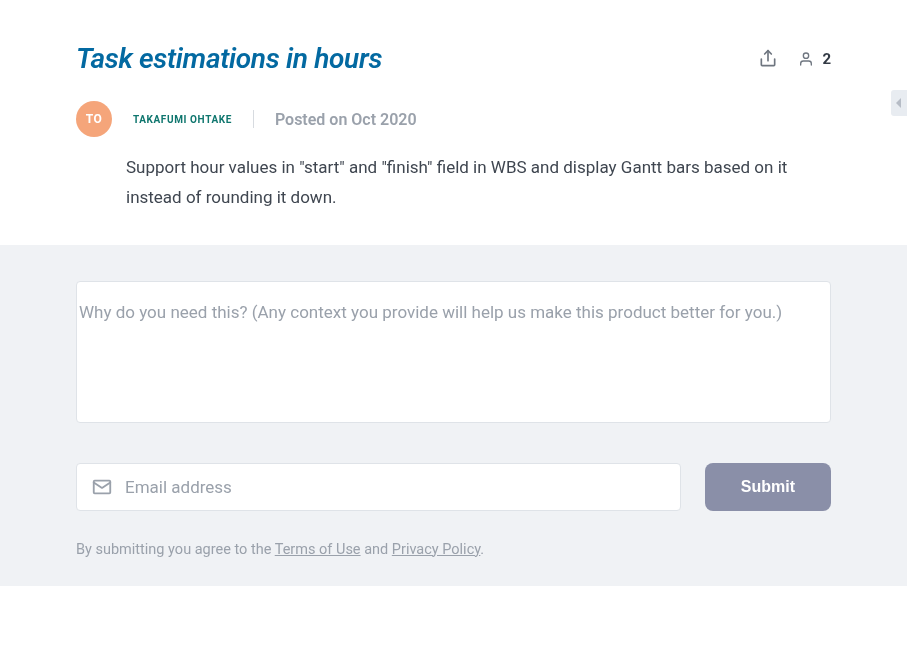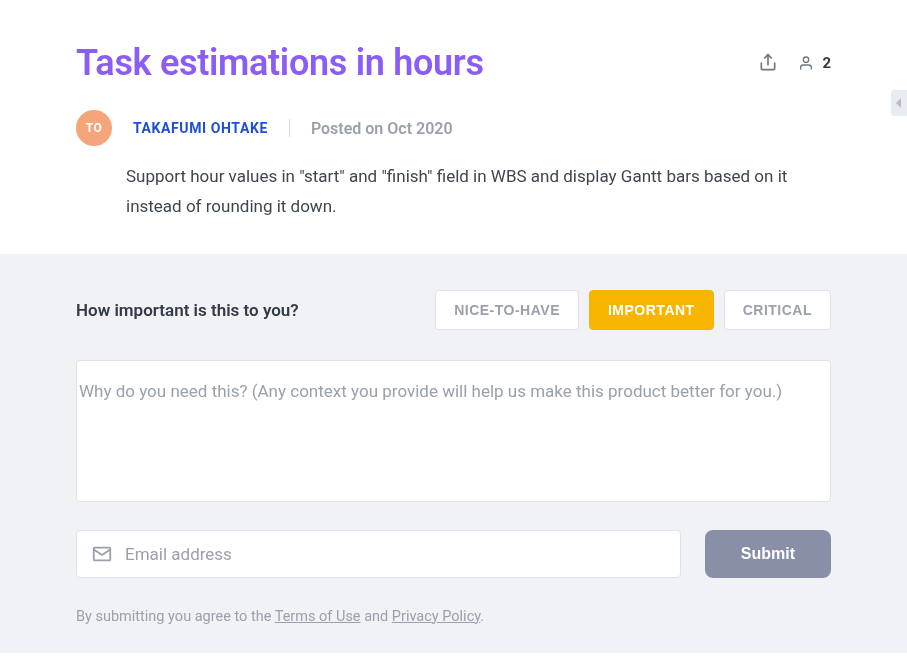--- a/index.html
+++ b/index.html
@@ -16,24 +16,25 @@
     background: #ffffff;
     padding: 42px 76px 32px 76px;
   }
   .title-row {
     display: flex;
     align-items: center;
     justify-content: space-between;
     margin-bottom: 26px;
   }
   .title {
-    font-size: 36px;
+    font-size: 28px;
     font-weight: 600;
-    color: #8b5cf6;
+    color: #0369a1;
     letter-spacing: -0.3px;
+    font-style: italic;
   }
   .title-actions {
     display: flex;
     align-items: center;
     gap: 20px;
   }
   .share-icon svg, .people-icon svg {
     display: block;
   }
   .vote-group {
@@ -59,24 +60,24 @@
     background: #f5a57a;
     color: #ffffff;
     font-weight: 700;
     font-size: 12px;
     display: flex;
     align-items: center;
     justify-content: center;
     letter-spacing: 0.5px;
   }
   .author {
-    font-size: 14px;
+    font-size: 10px;
     font-weight: 700;
     letter-spacing: 0.6px;
-    color: #1d4ed8;
+    color: #0f766e;
     text-transform: uppercase;
     text-align: center;
   }
   .meta-divider {
     width: 1px;
     height: 18px;
     background: #d7dbe0;
   }
   .posted {
     font-size: 16px;
@@ -138,21 +139,21 @@
     color: #3f4650;
     resize: none;
     line-height: 1.7;
   }
   .reason-textarea::placeholder {
     color: #9aa1ab;
   }
   .submit-row {
     display: flex;
     gap: 24px;
-    margin-top: 24px;
+    margin-top: 36px;
     align-items: stretch;
   }
   .email-wrap {
     flex: 1;
     position: relative;
     display: flex;
     align-items: center;
     border: 1px solid #dfe3e8;
     border-radius: 4px;
     background: #ffffff;
@@ -242,28 +243,20 @@
     <div class="avatar">TO</div>
     <span class="author">TAKAFUMI OHTAKE</span>
     <div class="meta-divider"></div>
     <span class="posted">Posted on Oct 2020</span>
   </div>
 
   <p class="description">Support hour values in "start" and "finish" field in WBS and display Gantt bars based on it instead of rounding it down.</p>
 </div>
 
 <div class="feedback-section">
-  <div class="importance-row">
-    <span class="importance-label">How important is this to you?</span>
-    <div class="importance-options">
-      <button class="importance-btn">NICE-TO-HAVE</button>
-      <button class="importance-btn selected">IMPORTANT</button>
-      <button class="importance-btn">CRITICAL</button>
-    </div>
-  </div>
 
   <textarea class="reason-textarea" placeholder="Why do you need this? (Any context you provide will help us make this product better for you.)" style=""></textarea>
 
   <div class="submit-row">
     <div class="email-wrap">
       <span class="email-icon">
         <svg width="22" height="22" viewBox="0 0 24 24" fill="none" stroke="#9aa1ab" stroke-width="2" stroke-linecap="round" stroke-linejoin="round">
           <rect x="3" y="5" width="18" height="14" rx="1"></rect>
           <polyline points="3 7 12 13 21 7"></polyline>
         </svg>

